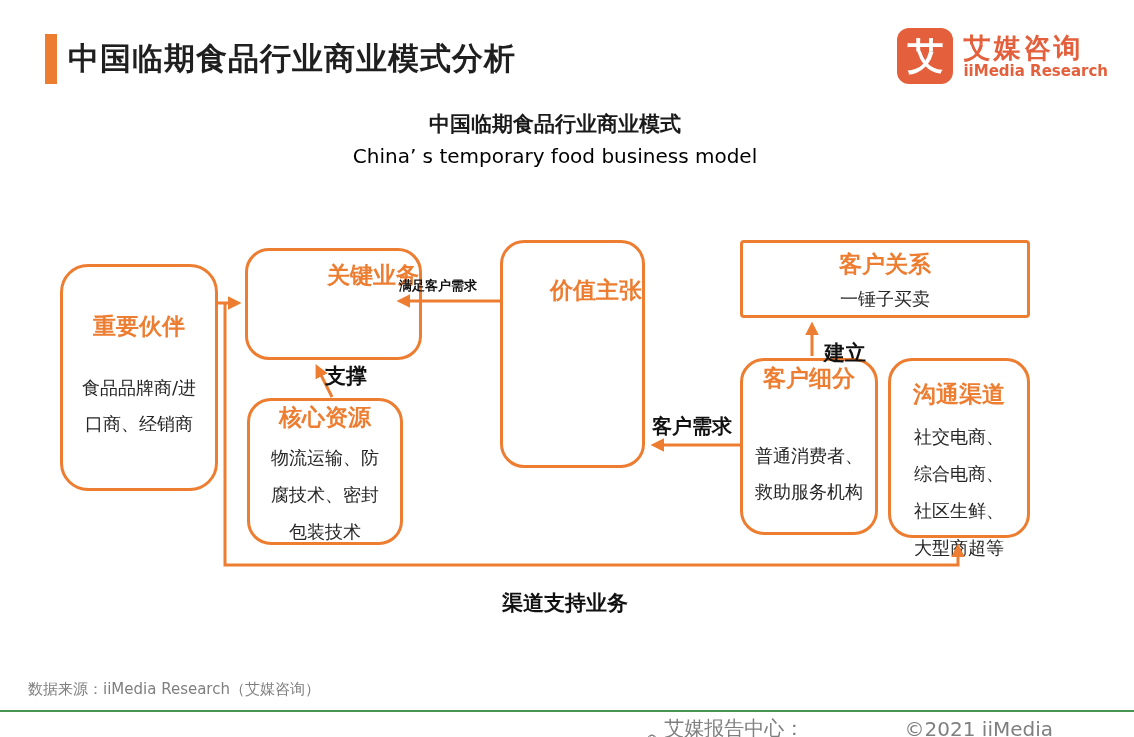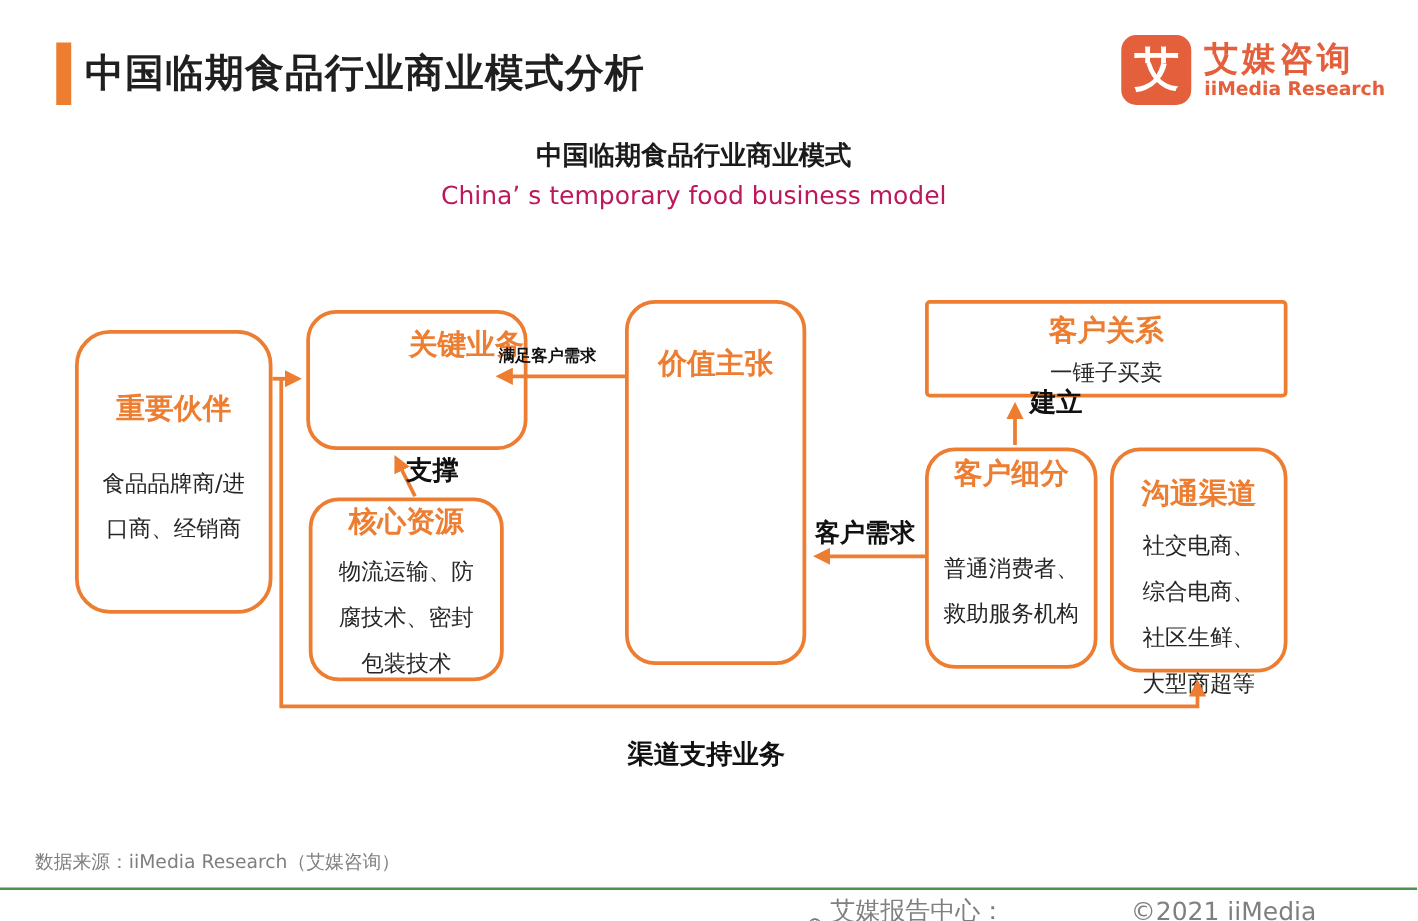--- a/index.html
+++ b/index.html
@@ -12,61 +12,61 @@
   .logo{position:absolute;right:26px;top:28px;display:flex;align-items:center;gap:10px;}
   .logo-icon{width:56px;height:56px;background:#E4603C;border-radius:12px;display:flex;align-items:center;justify-content:center;
              color:#fff;font-size:36px;font-weight:bold;line-height:1;}
   .logo-text{display:flex;flex-direction:column;line-height:1.1;}
   .logo-cn{font-size:27px;font-weight:bold;color:#E4603C;letter-spacing:3px;}
   .logo-en{font-size:15px;font-weight:bold;color:#E4603C;}
 
   
   .subtitle{position:absolute;left:220px;top:110px;width:670px;text-align:center;}
   .subtitle-cn{font-size:21px;font-weight:bold;color:#1a1a1a;}
-  .subtitle-en{font-size:20px;color:#be185d;margin-top:6px;}
+  .subtitle-en{font-size:20px;color:#000000;margin-top:6px;}
 
   
   .box{position:absolute;border:3px solid #ED7D31;border-radius:24px;background:#fff;box-sizing:border-box;text-align:center;}
   .box-title{color:#ED7D31;font-size:23px;font-weight:bold;}
   .box-content{color:#262626;font-size:18px;line-height:36px;margin-left:auto;margin-right:auto;word-break:normal;}
 
   .box-partners{left:60px;top:264px;width:158px;height:227px;border-radius:28px;}
   .box-partners .box-title{margin-top:44px;}
   .box-partners .box-content{margin-top:28px;width:120px;}
 
   .box-key{left:245px;top:248px;width:177px;height:112px;text-align:right;}
   .box-key .box-title{margin-top:9px;}
   .box-key .box-content{margin-top:12px;width:78px;line-height:27px;}
 
   .box-core{left:247px;top:398px;width:156px;height:147px;}
   .box-core .box-title{margin-top:1px;}
   .box-core .box-content{margin-top:6px;width:114px;line-height:37px;}
 
-  .box-value{left:500px;top:240px;width:145px;height:292px;}
+  .box-value{left:500px;top:240px;width:145px;height:228px;text-align:right;}
   .box-value .box-title{margin-top:32px;}
   .box-value .box-content{margin-top:30px;width:114px;line-height:37px;}
 
   .box-relations{left:740px;top:240px;width:290px;height:78px;border-radius:4px;}
   .box-relations .box-title{margin-top:6px;}
   .box-relations .box-content{margin-top:4px;width:220px;line-height:30px;}
 
   .box-segments{left:740px;top:358px;width:138px;height:177px;}
   .box-segments .box-title{margin-top:2px;}
   .box-segments .box-content{margin-top:44px;width:114px;}
 
   .box-channels{left:888px;top:358px;width:142px;height:180px;}
   .box-channels .box-title{margin-top:18px;}
   .box-channels .box-content{margin-top:8px;width:96px;line-height:37px;}
 
   
   .arrow-label{position:absolute;color:#111;font-weight:bold;z-index:5;}
   .lbl-satisfy{left:399px;top:271px;width:82px;font-size:13px;line-height:30px;}
   .lbl-support{left:325px;top:362px;font-size:21px;}
   .lbl-demand{left:652px;top:413px;font-size:20px;}
-  .lbl-establish{left:824px;top:308px;font-size:21px;}
+  .lbl-establish{left:824px;top:339px;font-size:21px;}
   .lbl-channel{left:450px;top:589px;width:230px;text-align:center;font-size:21px;}
 
   .arrows-svg{position:absolute;left:0;top:0;z-index:3;pointer-events:none;}
 
   
   .source-note{position:absolute;left:28px;top:680px;font-size:15px;color:#7f7f7f;}
   .footer-line{position:absolute;left:0;right:0;top:710px;height:2px;background:#4A9452;}
   .footer-bar{position:absolute;left:646px;top:715px;width:478px;display:flex;justify-content:space-between;align-items:center;
               font-size:20px;color:#7f7f7f;}
   .footer-item{display:flex;align-items:center;gap:5px;}

